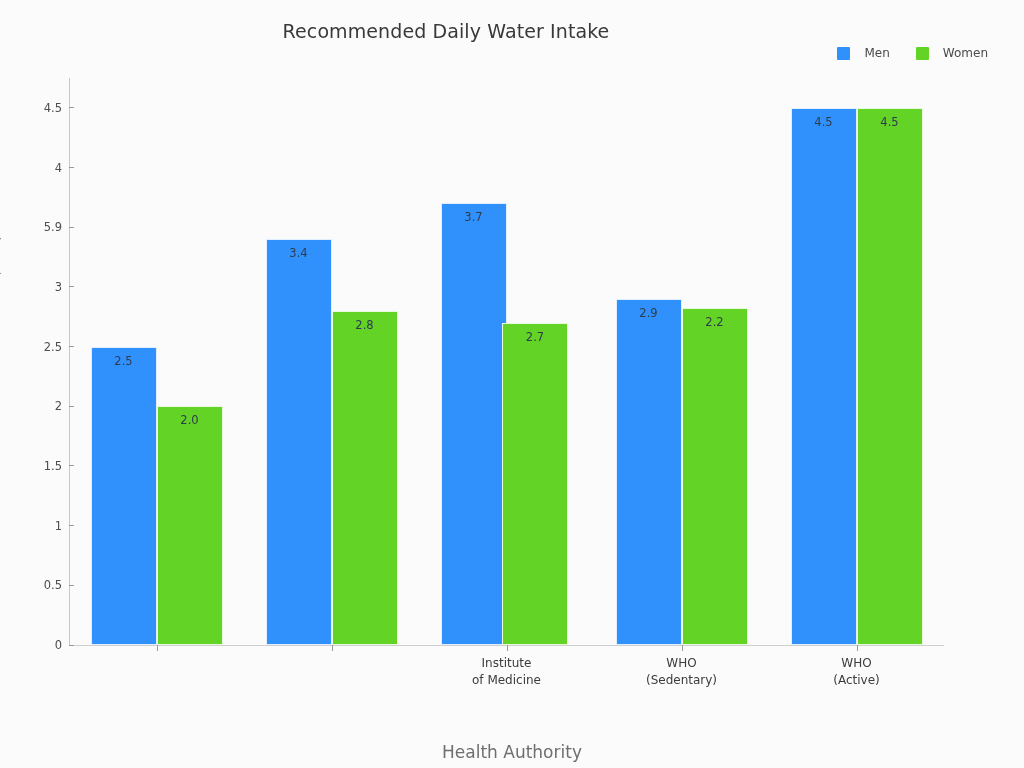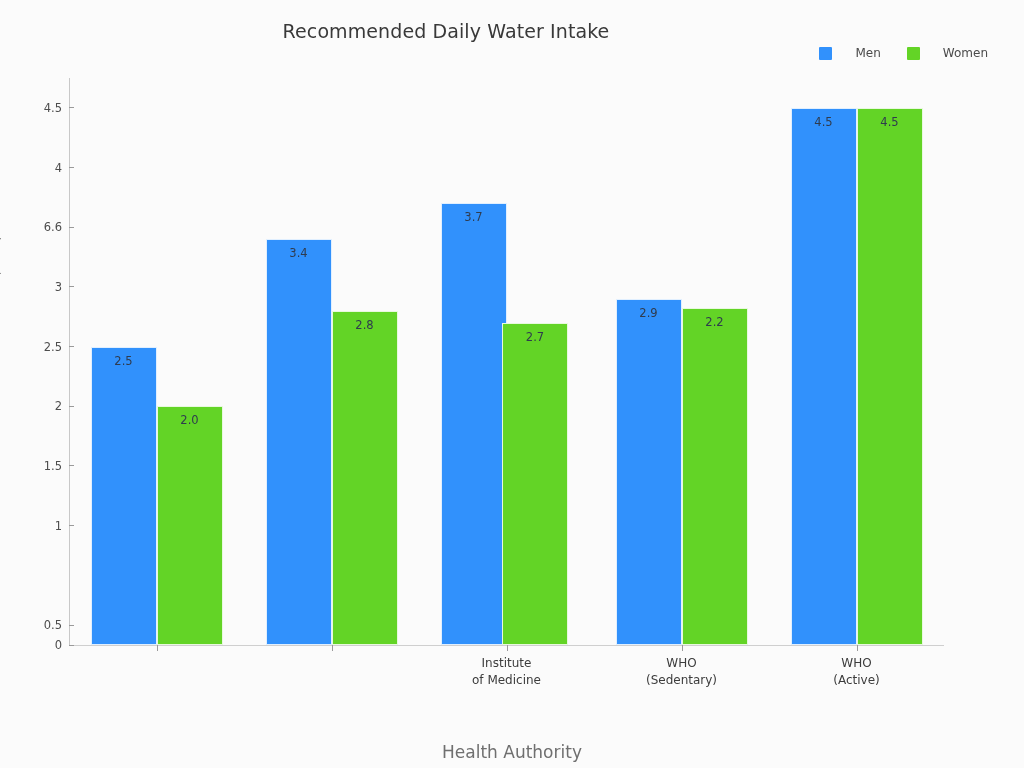--- a/index.html
+++ b/index.html
@@ -39,21 +39,21 @@
     position: absolute;
     top: 46px;
     right: 36px;
     display: flex;
     align-items: center;
     gap: 26px;
   }
   .legend-item {
     display: flex;
     align-items: center;
-    gap: 23px;
+    gap: 14px;
     text-align: right;
   }
   .legend-swatch {
     width: 13px;
     height: 13px;
     border-radius: 1px;
     display: block;
   }
   .legend-label {
     font-size: 12px;
@@ -185,21 +185,21 @@
     </div>
   </div>
 
   <div class="plot-area" id="plot-area">
     <div class="axis-y-line"></div>
     <div class="axis-x-line"></div>
   <div class="ytick" style="top: 567px;">
         <span class="ytick-label">0</span>
         <span class="ytick-mark"></span>
       </div>
-      <div class="ytick" style="top: 507.316px; margin-top: 40px;">
+      <div class="ytick" style="top: 507.316px;">
         <span class="ytick-label">0.5</span>
         <span class="ytick-mark"></span>
       </div>
       <div class="ytick" style="top: 447.632px;">
         <span class="ytick-label">1</span>
         <span class="ytick-mark"></span>
       </div>
       <div class="ytick" style="top: 387.947px;">
         <span class="ytick-label">1.5</span>
         <span class="ytick-mark"></span>
@@ -210,21 +210,21 @@
       </div>
       <div class="ytick" style="top: 268.579px;">
         <span class="ytick-label">2.5</span>
         <span class="ytick-mark"></span>
       </div>
       <div class="ytick" style="top: 208.895px;">
         <span class="ytick-label">3</span>
         <span class="ytick-mark"></span>
       </div>
       <div class="ytick" style="top: 149.211px;">
-        <span class="ytick-label">6.6</span>
+        <span class="ytick-label">5.9</span>
         <span class="ytick-mark"></span>
       </div>
       <div class="ytick" style="top: 89.5263px;">
         <span class="ytick-label">4</span>
         <span class="ytick-mark"></span>
       </div>
       <div class="ytick" style="top: 29.8421px;">
         <span class="ytick-label">4.5</span>
         <span class="ytick-mark"></span>
       </div>

